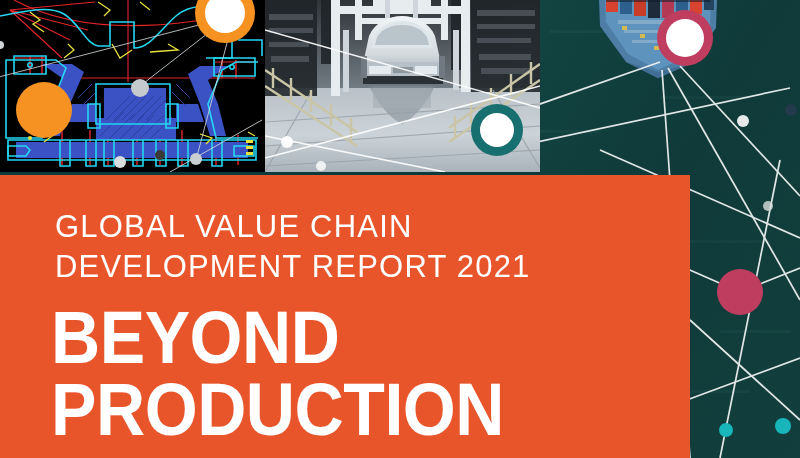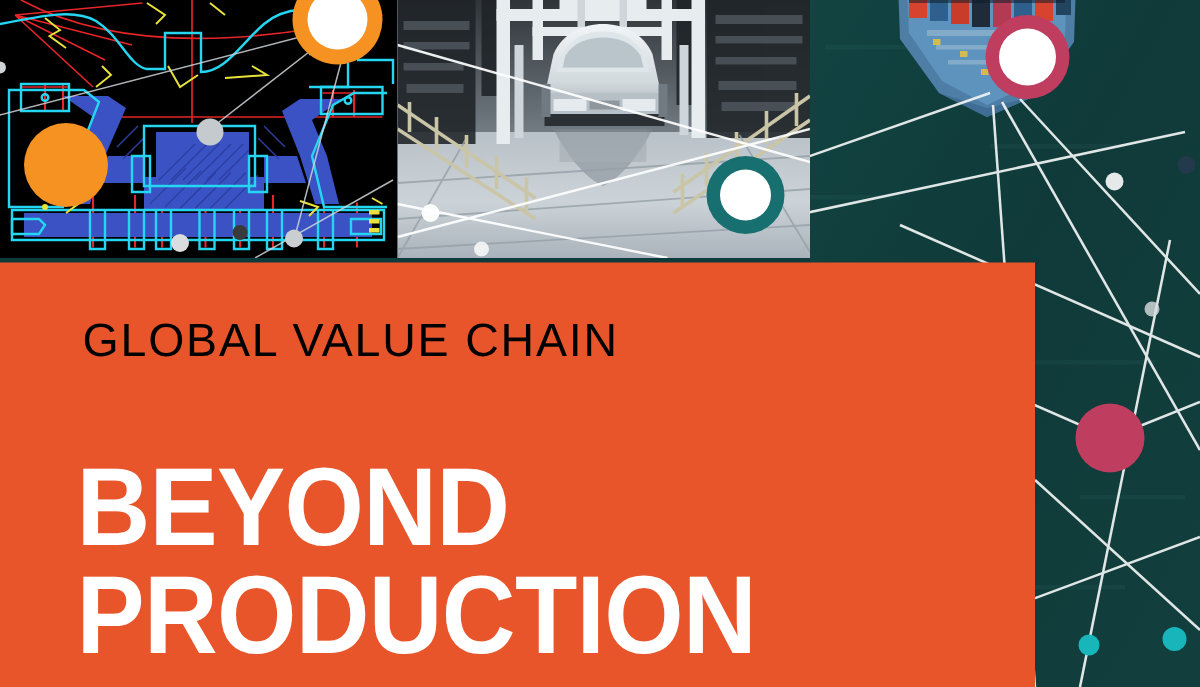--- a/index.html
+++ b/index.html
@@ -68,21 +68,21 @@
     position: absolute;
     left: 55px;
     top: 0;
     right: 0;
     bottom: 0;
   }
   .kicker {
     position: absolute;
     top: 32px;
     left: 0;
-    color: #000000;
+    color: #ffffff;
     font-size: 31px;
     line-height: 40px;
     font-weight: 300;
     letter-spacing: 1.2px;
     white-space: nowrap;
   }
   .kicker-line2 {
     top: 72px;
   }
   .maintitle {
@@ -431,19 +431,20 @@
       <g>
         <circle cx="145" cy="38" r="28" fill="#bf3e5f"></circle>
         <circle cx="145" cy="38" r="19" fill="#ffffff"></circle>
       </g>
     </svg>
   </div>
 
   <div class="title-block">
     <div class="title-inner">
       <div class="kicker">GLOBAL VALUE CHAIN</div>
+      <div class="kicker kicker-line2">DEVELOPMENT REPORT 2021</div>
       <div class="maintitle maintitle-1">BEYOND</div>
       <div class="maintitle maintitle-2">PRODUCTION</div>
     </div>
 
   </div>
 
 </div>
 
 </body></html>

